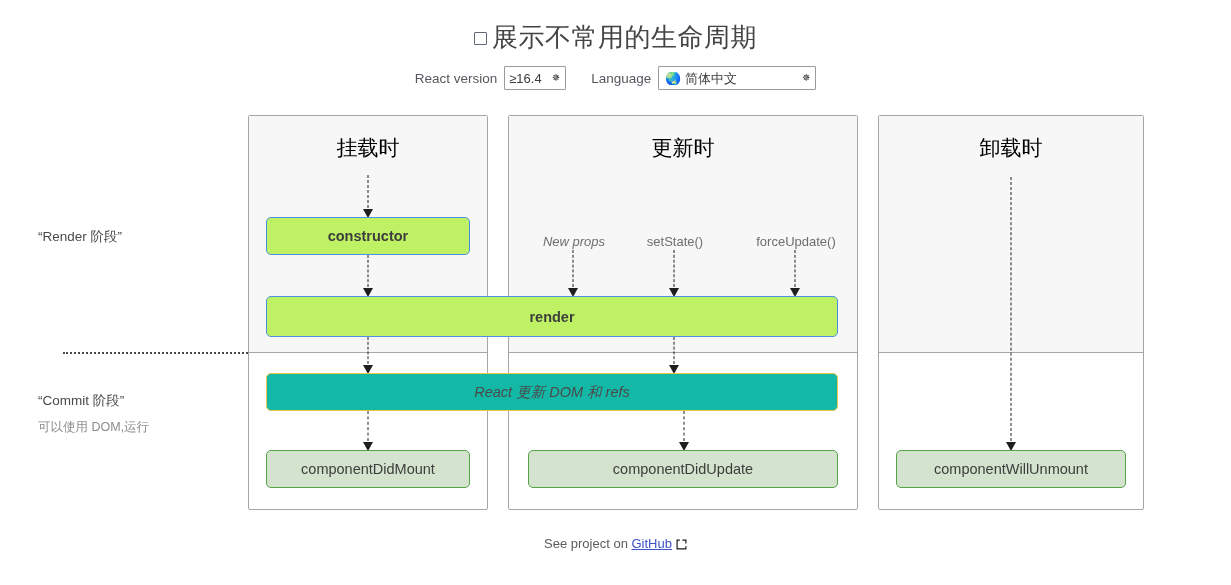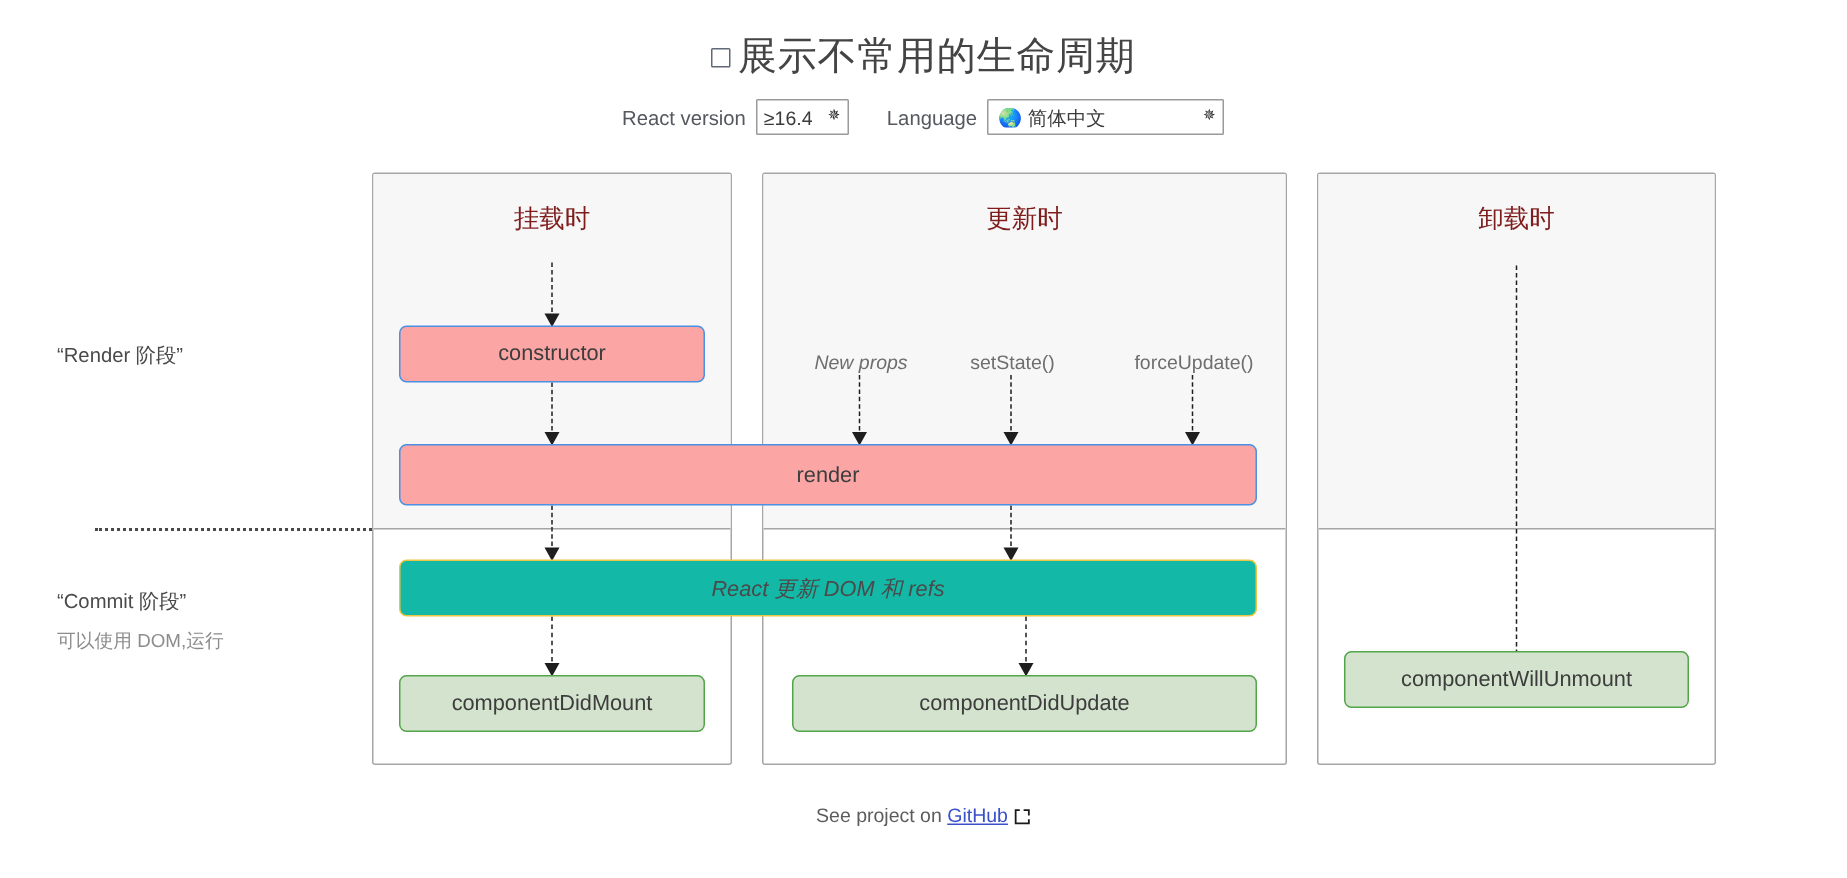--- a/index.html
+++ b/index.html
@@ -132,22 +132,22 @@
     border-bottom: 1px solid #a6a6a6;
   }
   .col-mount   { left: 248px;  width: 240px; }
   .col-update  { left: 508px;  width: 350px; }
   .col-unmount { left: 878px;  width: 266px; }
 
   .col-head {
     position: absolute;
     left: 0; right: 0; top: 18px;
     text-align: center;
-    font-size: 17px;
-    color: #7f1d1d;
+    font-size: 21px;
+    color: #000000;
     font-weight: 400;
     z-index: 3;
   }
 
   
   .trigger {
     position: absolute;
     top: 118px;
     text-align: center;
     font-size: 13px;
@@ -163,30 +163,30 @@
     position: absolute;
     border-radius: 5px;
     display: flex;
     align-items: center;
     justify-content: center;
     font-size: 14.5px;
     color: #3d3d3d;
     z-index: 4;
     text-align: center;
   }
-  .box-blue  { background: #fca5a5; border: 1px solid #4b90e2; }
+  .box-blue  { background: #bef264; border: 1px solid #4b90e2; font-weight: bold; }
   .box-green { background: #d3e3ce; border: 1px solid #54a54a; }
   .box-yellow{ background: #14b8a6; border: 1px solid #eec643; font-style: italic; color: #4a4a4a; }
 
   .b-constructor { left: 266px; top: 102px; width: 204px; height: 38px; }
   .b-render      { left: 266px; top: 181px; width: 572px; height: 41px; }
   .b-reactdom    { left: 266px; top: 258px; width: 572px; height: 38px; }
   .b-didmount    { left: 266px; top: 335px; width: 204px; height: 38px; }
   .b-didupdate   { left: 528px; top: 335px; width: 310px; height: 38px; }
-  .b-willunmount { left: 896px; top: 319px; width: 230px; height: 38px; }
+  .b-willunmount { left: 896px; top: 335px; width: 230px; height: 38px; }
 
   
   .arrow { position: absolute; z-index: 2; }
   .arrow .line {
     position: absolute;
     left: 50%;
     top: 0;
     width: 0;
     transform: translateX(-50%);
     border-left: 1.6px dashed #1e1e1e;

